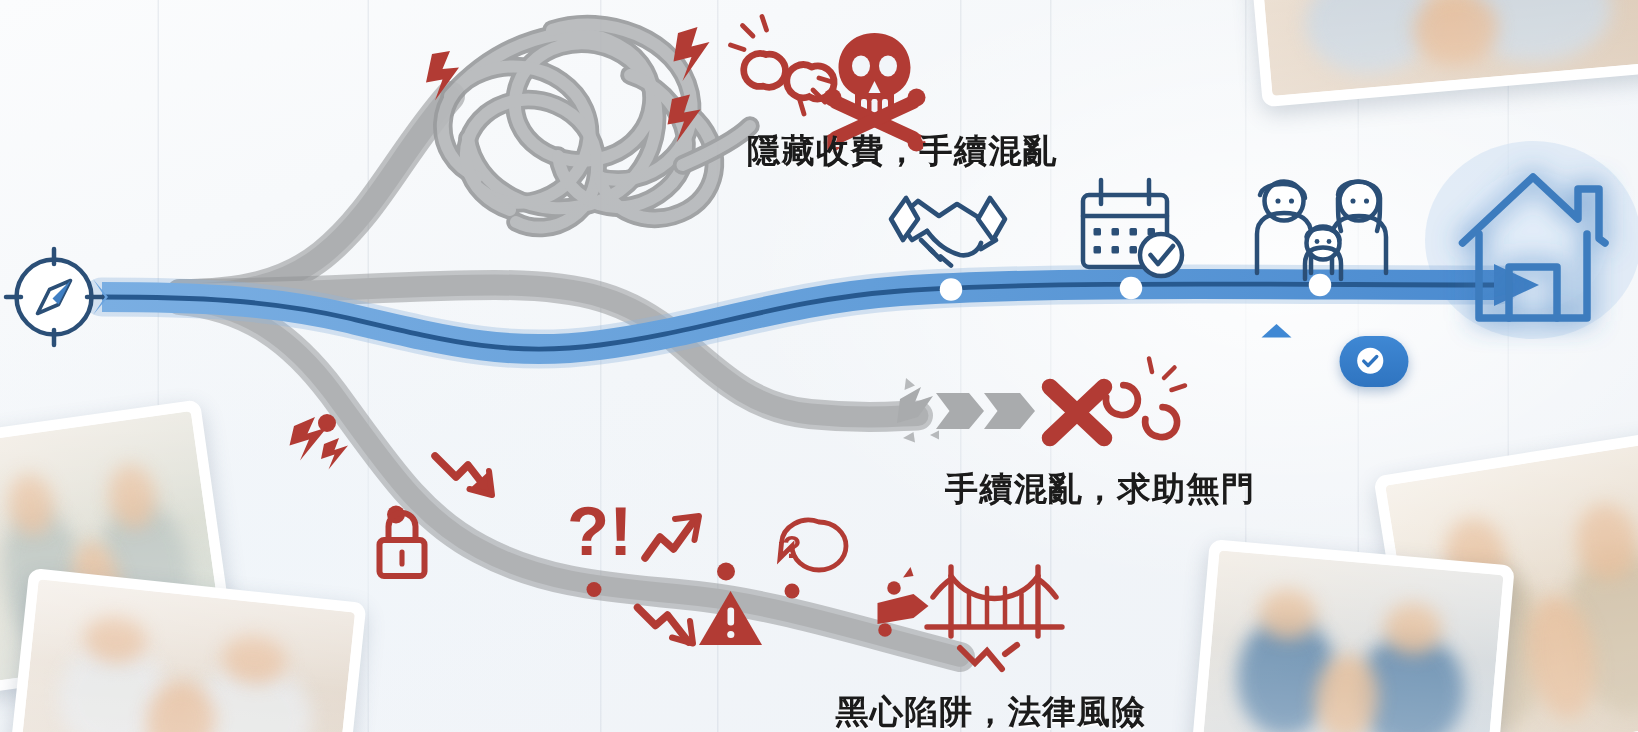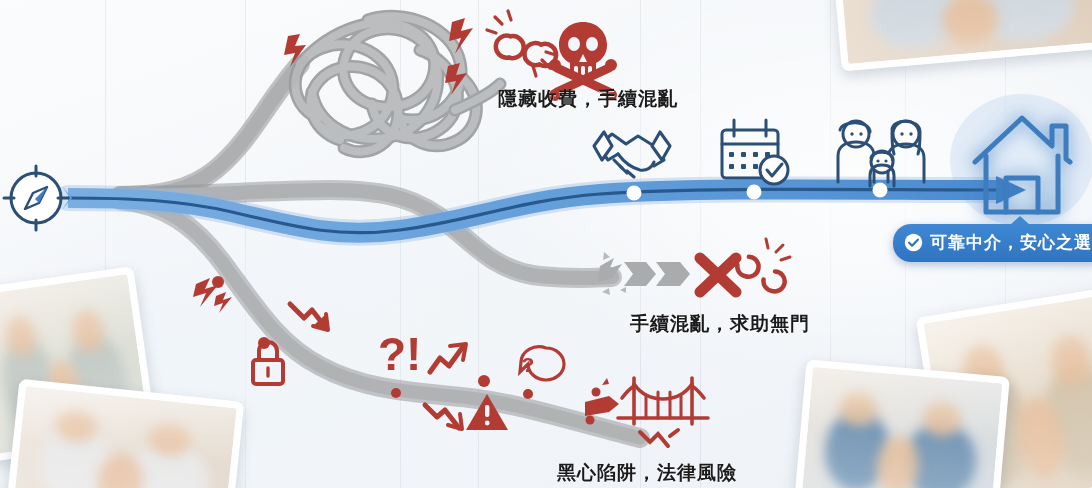--- a/index.html
+++ b/index.html
@@ -61,21 +61,21 @@
     border-radius: 3px;
     overflow: hidden;
     position: relative;
   }
   .ph-bg { position: absolute; inset: 0; }
   .ph-shape { position: absolute; border-radius: 50%; }
 
   .caption {
     position: absolute;
     z-index: 7;
-    font-size: 19px;
+    font-size: 22px;
     font-weight: bold;
     color: #1b1b1b;
     letter-spacing: 1px;
     white-space: nowrap;
     text-shadow: 0 1px 0 rgba(255,255,255,0.9);
   }
   .badge {
     position: absolute;
     z-index: 8;
     display: flex;
@@ -479,16 +479,15 @@
       <div class="caption" style="left: 630px; top: 311px;">手續混亂，求助無門</div>
       <div class="caption" style="left: 557px; top: 460px; font-family: Liberation Serif, serif;">黑心陷阱，法律風險</div>
     </div>
 
   <div class="badge" id="badge" style="left:893px; top:224px;">
     <span class="tail"></span>
     <svg class="badge-check" viewBox="0 0 24 24">
       <circle cx="12" cy="12" r="11" fill="#ffffff"></circle>
       <path d="M6.5,12.3 L10.2,16 L17.5,8.4" fill="none" stroke="#2f74c0" stroke-width="2.8" stroke-linecap="round" stroke-linejoin="round"></path>
     </svg>
-    <span>可靠中介，安心之選</span>
   </div>
 
 </div>
 
 </body></html>

